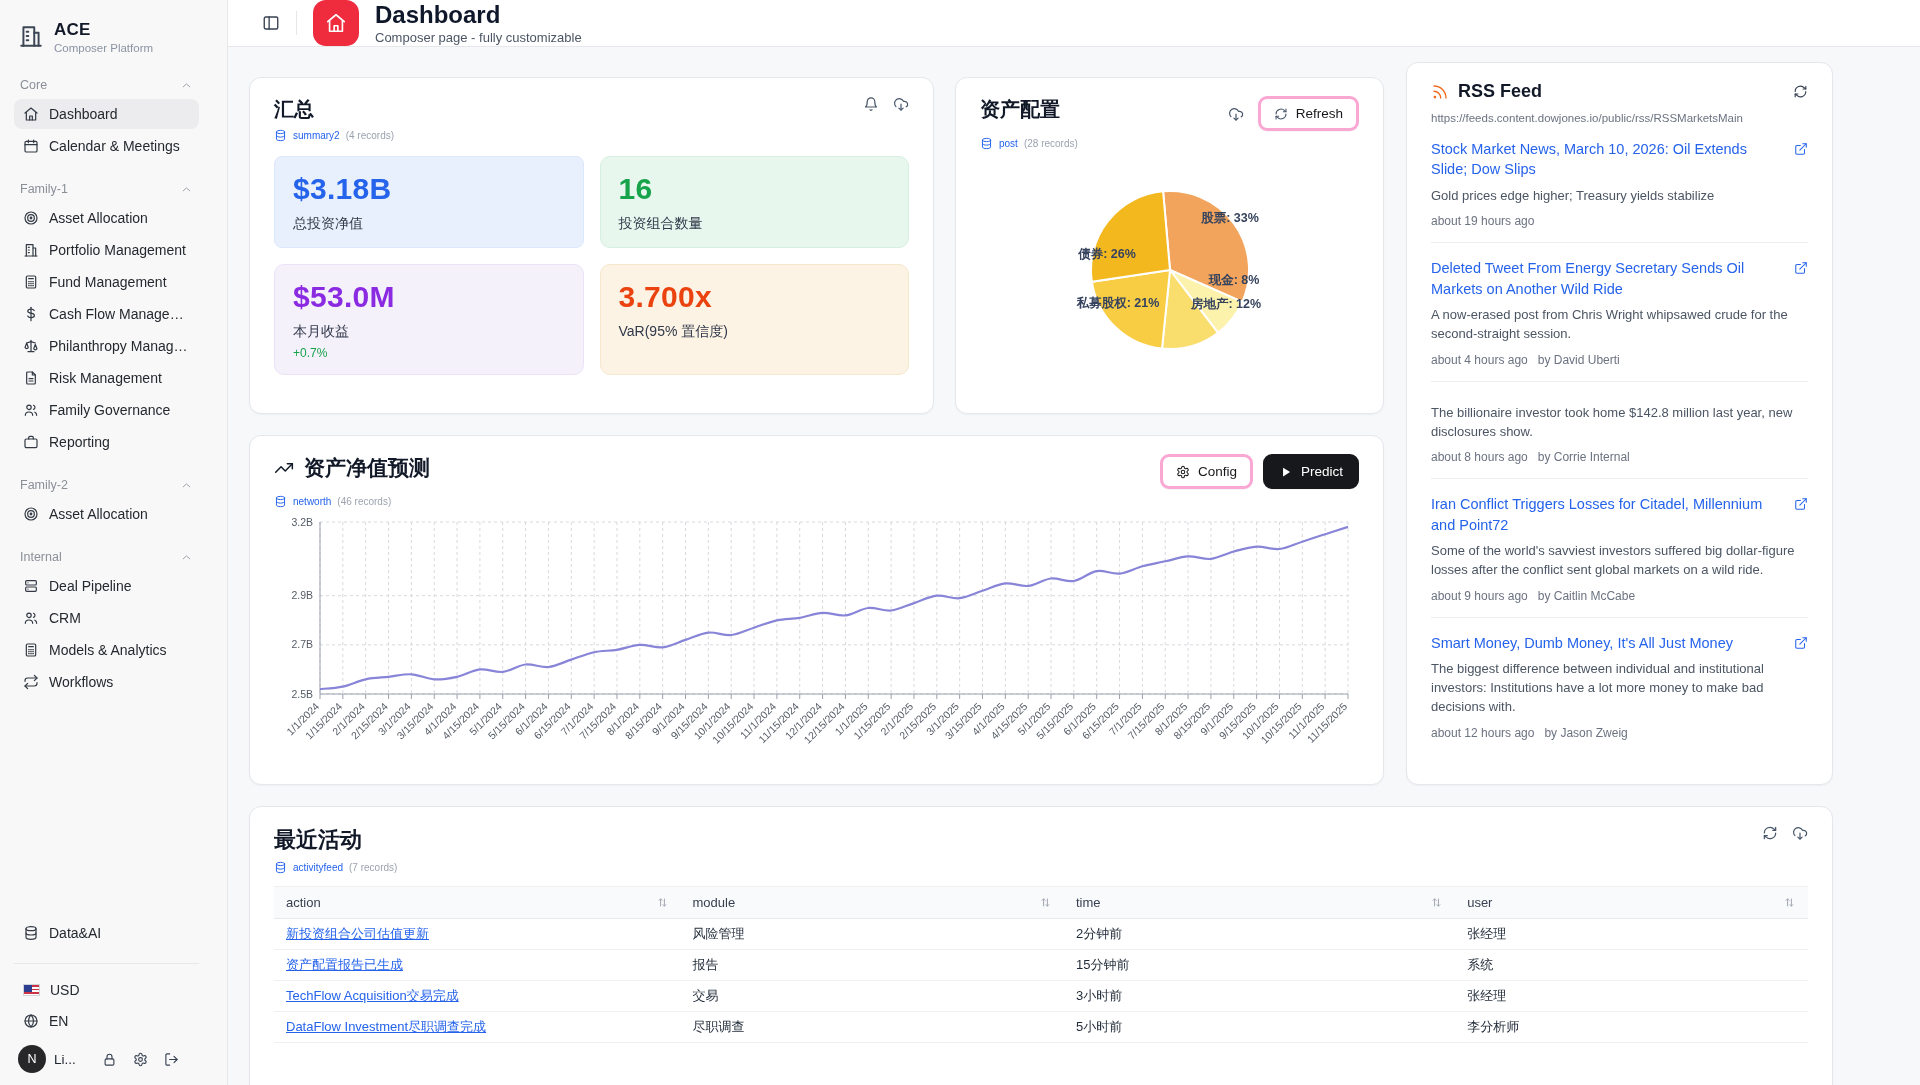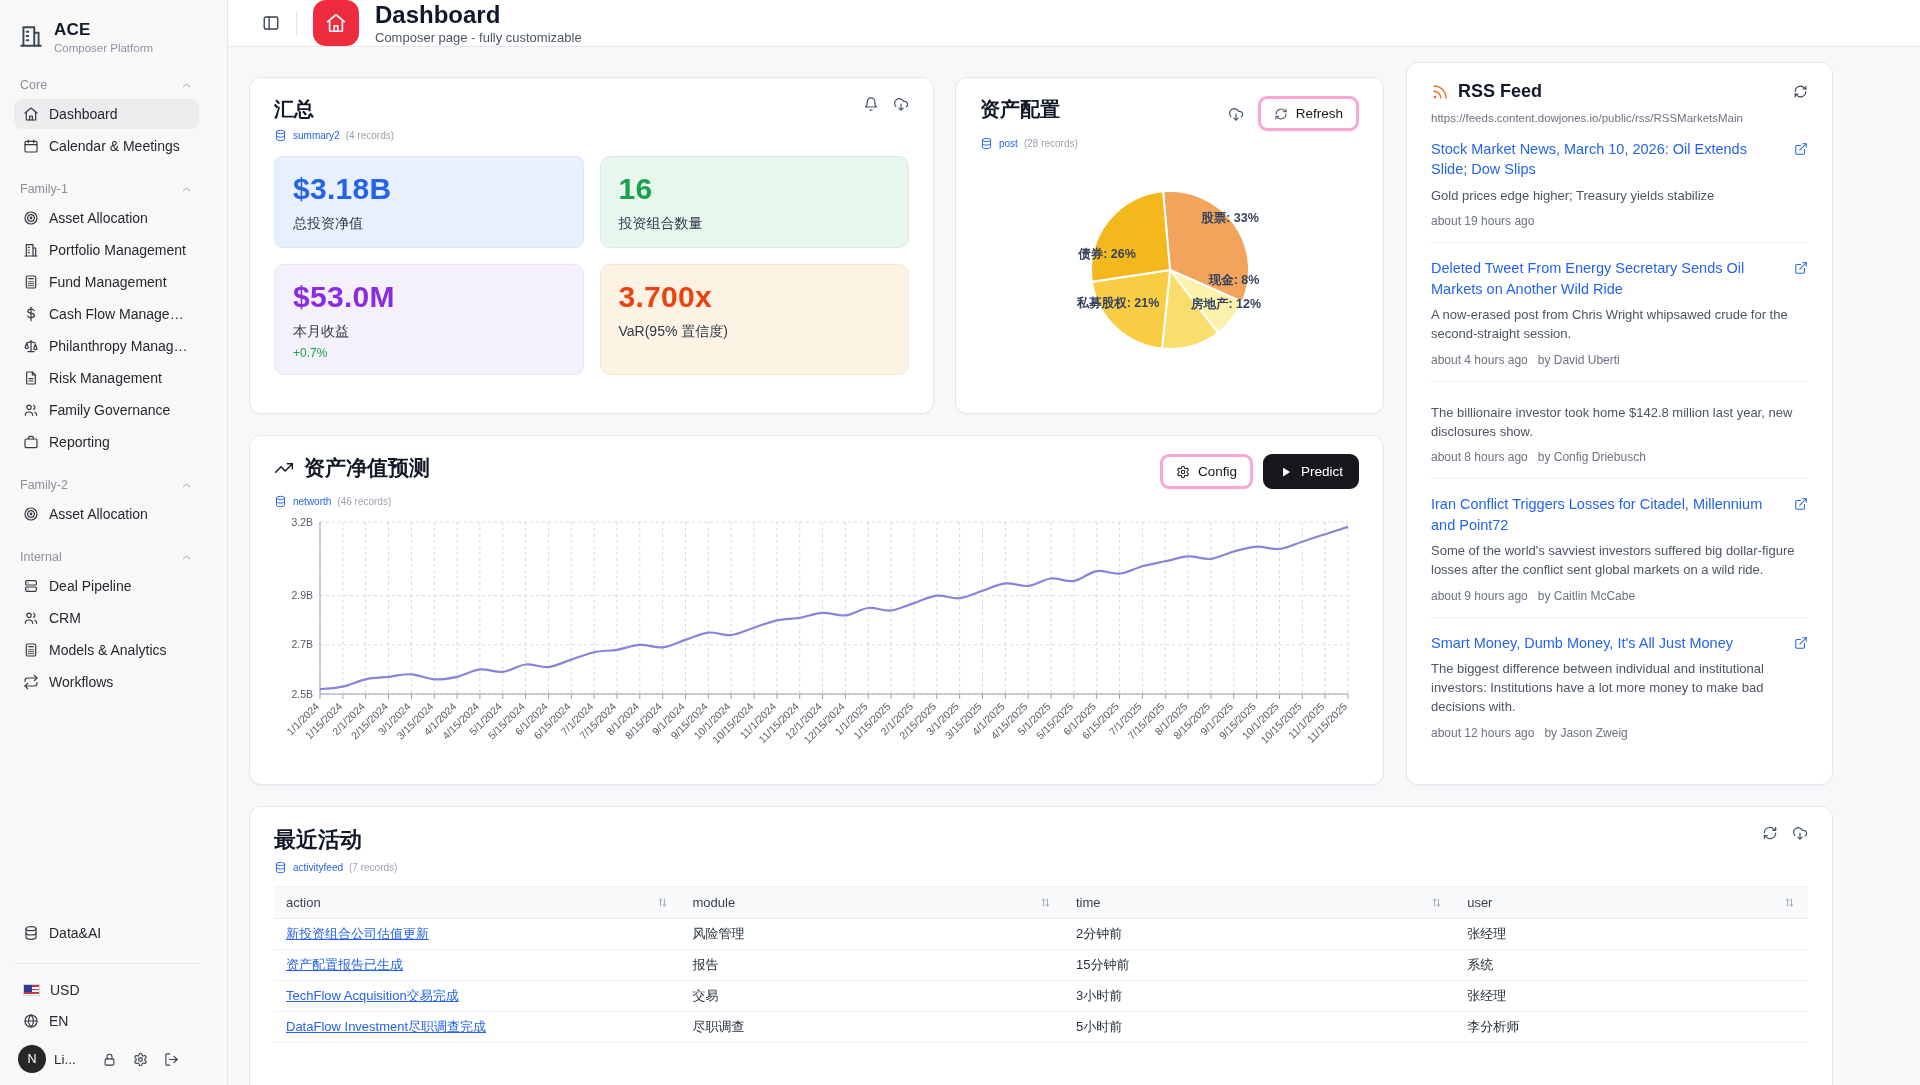--- a/index.html
+++ b/index.html
@@ -757,21 +757,21 @@
                     <path d="M10 14 21 3"></path>
                     <path d="M18 13v6a2 2 0 0 1-2 2H5a2 2 0 0 1-2-2V8a2 2 0 0 1 2-2h6"></path>
                   </svg>
                 </i>
             </div>
             <div class="rss-desc">A now-erased post from Chris Wright whipsawed crude for the second-straight session.</div>
             <div class="rss-meta"><span>about 4 hours ago</span><span class="by">by David Uberti</span></div>
           </div>
           <div class="rss-item">
             <div class="rss-desc">The billionaire investor took home $142.8 million last year, new disclosures show.</div>
-            <div class="rss-meta"><span>about 8 hours ago</span><span class="by">by Config Driebusch</span></div>
+            <div class="rss-meta"><span>about 8 hours ago</span><span class="by">by Corrie Internal</span></div>
           </div>
           <div class="rss-item">
             <div class="rss-item-head">
               <span class="rss-link">Iran Conflict Triggers Losses for Citadel, Millennium and Point72</span>
               <i class="ic ext-ic">
                   <svg viewBox="0 0 24 24" fill="none" stroke="currentColor" stroke-width="1.8" stroke-linecap="round" stroke-linejoin="round">
                     <path d="M15 3h6v6"></path>
                     <path d="M10 14 21 3"></path>
                     <path d="M18 13v6a2 2 0 0 1-2 2H5a2 2 0 0 1-2-2V8a2 2 0 0 1 2-2h6"></path>
                   </svg>

